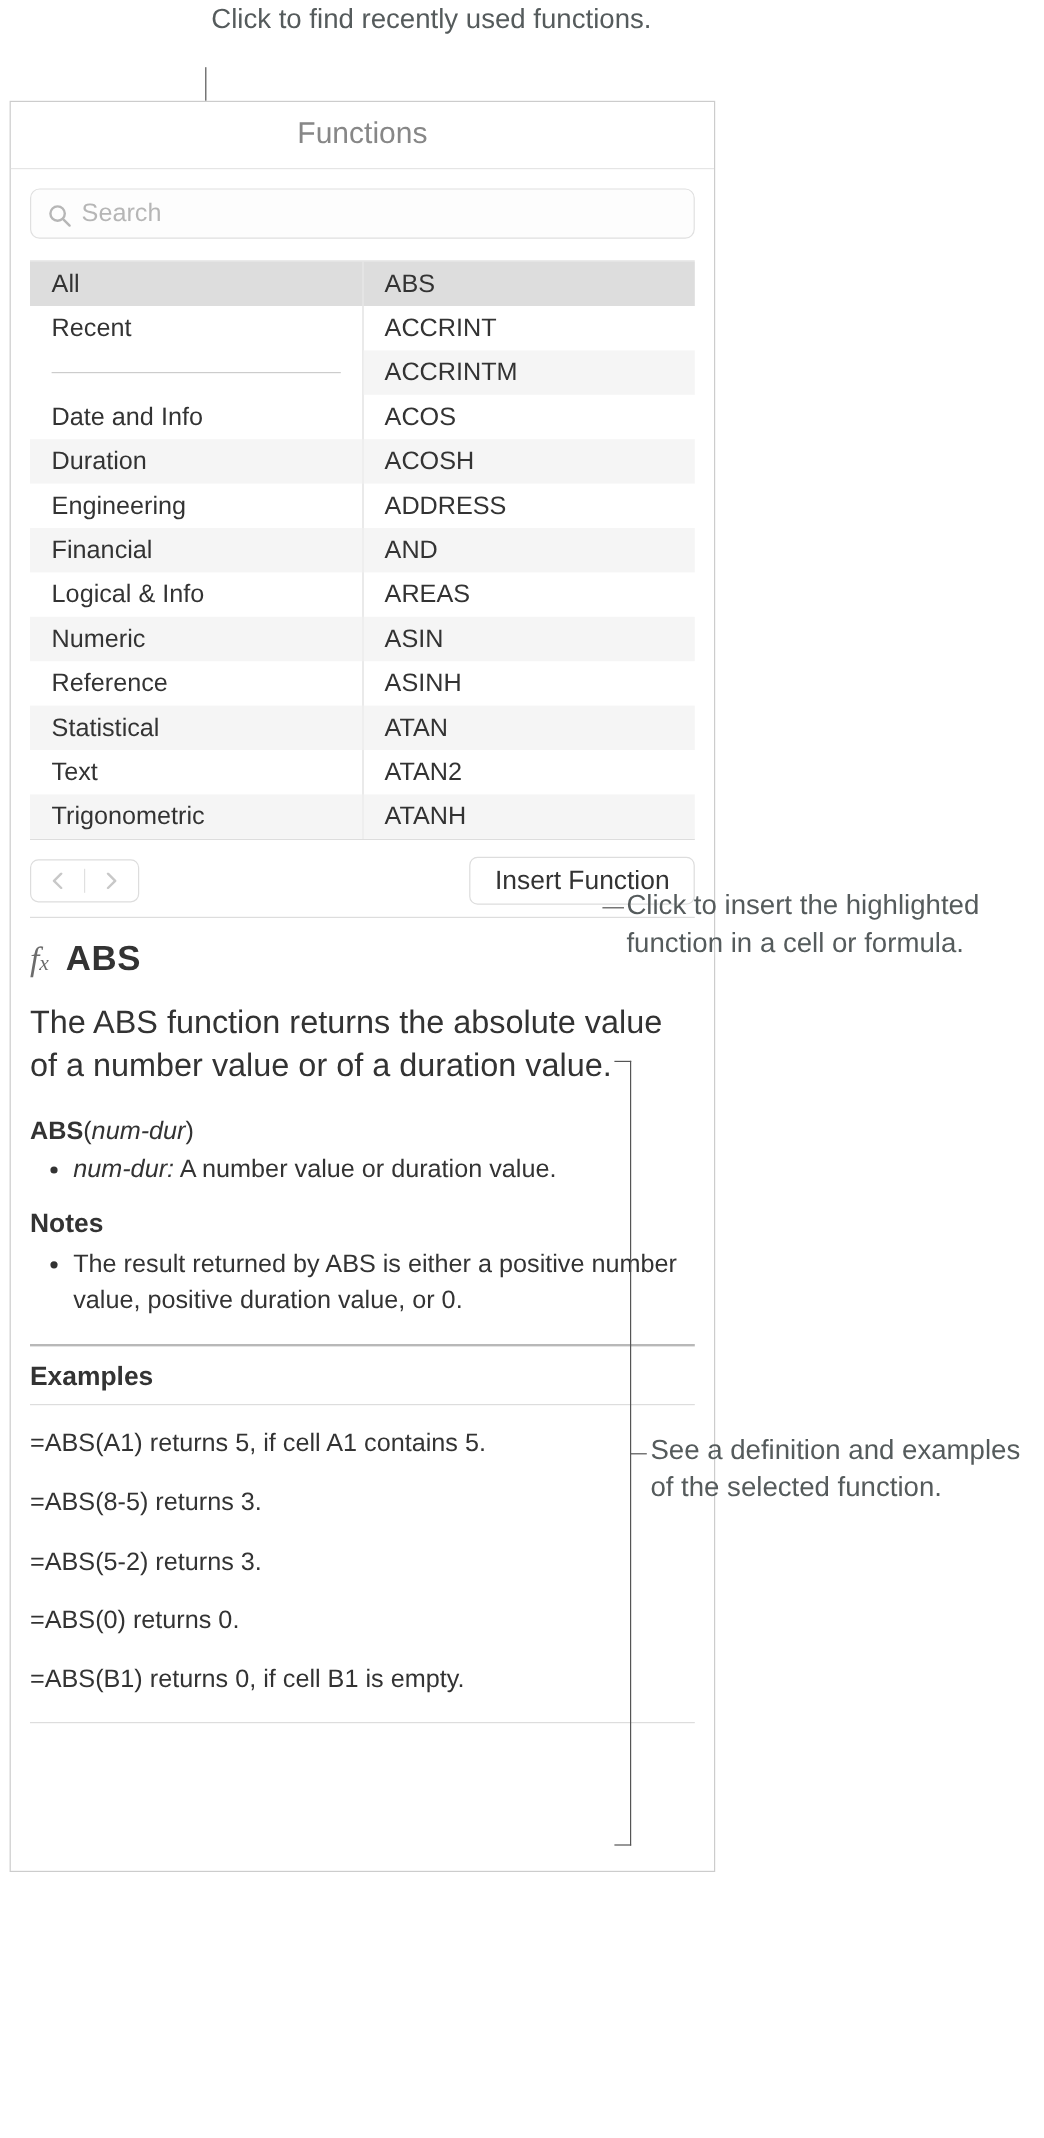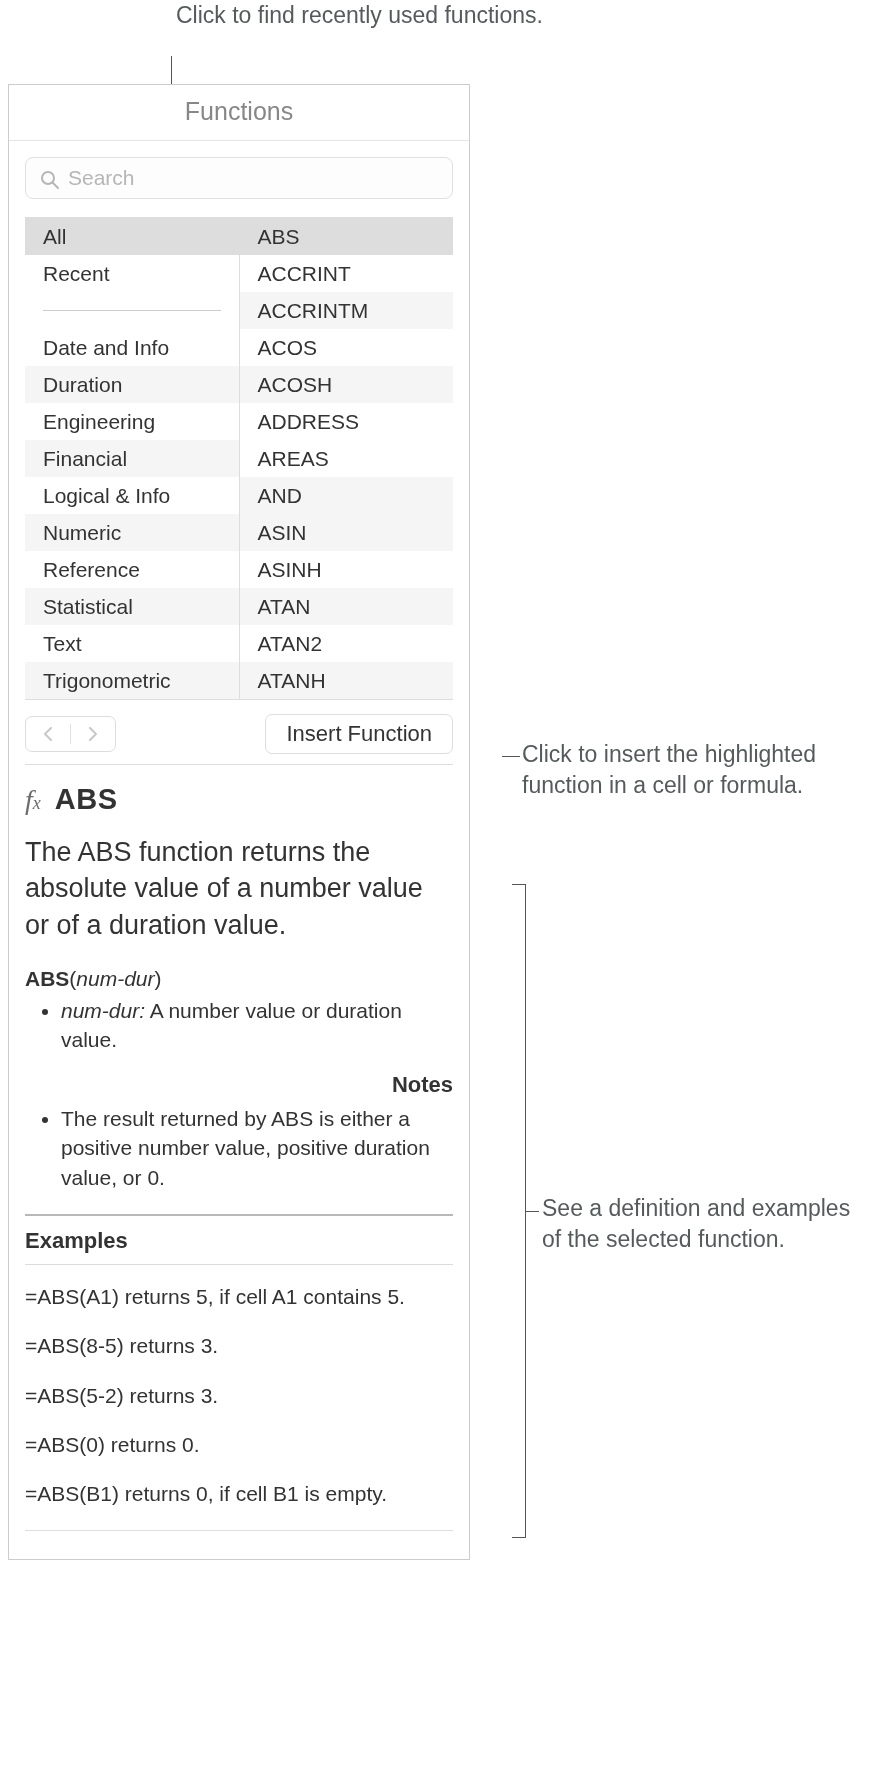--- a/index.html
+++ b/index.html
@@ -24,21 +24,21 @@
       left: -5px;
       top: 56px;
       width: 1px;
       height: 232px;
       background: #555;
     }
     .panel {
       position: absolute;
       left: 8px;
       top: 84px;
-      width: 462px;
+      width: 588px;
       height: 1476px;
       border: 1px solid #ccc;
       background: #fff;
       display: flex;
       flex-direction: column;
     }
     .panel-title {
       text-align: center;
       font-size: 25px;
       color: #878787;
@@ -135,21 +135,21 @@
     .fx { font-style: italic; font-family: "Times New Roman", serif; font-size: 28px; color:#6C6C6C; }
     .fx .sub { font-size:18px; }
     .fn-name { font-size: 29px; font-weight: 700; color:#333; letter-spacing:0.5px; }
     .desc { font-size: 27px; line-height: 1.35; color: #333; margin-bottom: 24px; }
     .sig { font-size: 21px; margin-bottom: 6px; }
     .sig b { font-weight:700; }
     .sig .arg { font-style: italic; }
     ul.params { list-style: disc; padding-left: 36px; margin-bottom: 18px; }
     ul.params li { font-size: 21px; line-height:1.35; }
     ul.params li .argn { font-style: italic; }
-    .notes-h { font-size: 22px; font-weight: 700; margin-bottom: 6px; text-align: right; }
+    .notes-h { font-size: 22px; font-weight: 700; margin-bottom: 6px; }
     ul.notes { list-style: disc; padding-left: 36px; margin-bottom: 22px; }
     ul.notes li { font-size: 21px; line-height:1.4; }
     .ex-hr { border-top:2px solid #b8b8b8; margin-bottom:12px; }
     .examples-h { font-size: 22px; font-weight: 700; margin-bottom: 10px; }
     .ex-hr2 { border-top:1px solid #ddd; margin-bottom:18px; }
     .example { font-size: 21px; margin-bottom: 22px; line-height:1.3; }
     .ex-hr3 { border-top:1px solid #ddd; }
     .callout-right1 {
       position: absolute;
       left: 522px;
@@ -222,22 +222,22 @@
       <div class="row">Text</div>
       <div class="row alt">Trigonometric</div>
     </div>
     <div class="fn-col">
       <div class="row selected">ABS</div>
       <div class="row">ACCRINT</div>
       <div class="row alt">ACCRINTM</div>
       <div class="row">ACOS</div>
       <div class="row alt">ACOSH</div>
       <div class="row">ADDRESS</div>
+      <div class="row alt">AND</div>
       <div class="row">AREAS</div>
-      <div class="row alt">AND</div>
       <div class="row alt">ASIN</div>
       <div class="row">ASINH</div>
       <div class="row alt">ATAN</div>
       <div class="row">ATAN2</div>
       <div class="row alt">ATANH</div>
     </div>
   </div>
 
   <div class="toolbar">
     <div class="nav-btns">

